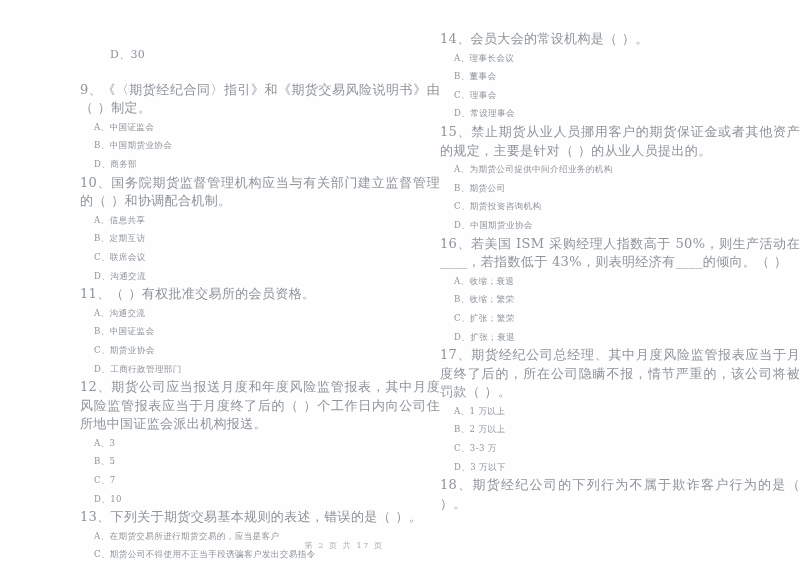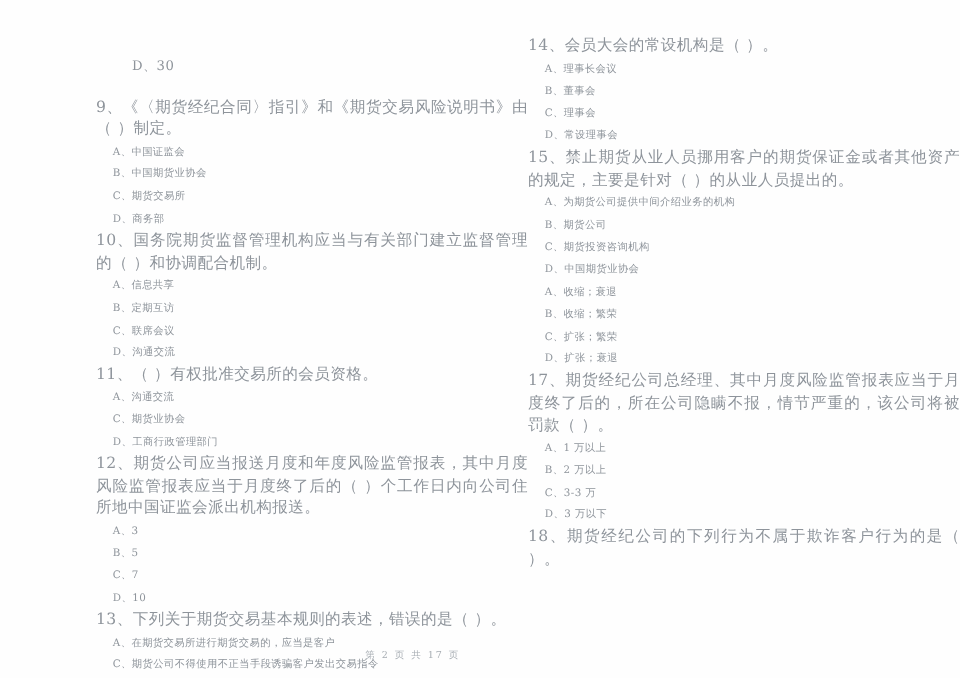--- a/index.html
+++ b/index.html
@@ -81,35 +81,35 @@
   <div class="columns">
 
     <div class="col col-left">
 
       <div class="orphan-opt">D、30</div>
 
       <div class="qblock">
         <div class="qstem"><span>9、</span><span>《〈期货经纪合同〉指引》和《期货交易风险说明书》由（        ）制定。</span></div>
         <div class="opt">A、中国证监会</div>
         <div class="opt">B、中国期货业协会</div>
-        <div class="opt">C、期货交易所</div>
         <div class="opt">D、商务部</div>
       </div>
 
       <div class="qblock">
         <div class="qstem"><span>10、</span><span>国务院期货监督管理机构应当与有关部门建立监督管理的（        ）和协调配合机制。</span></div>
         <div class="opt">A、信息共享</div>
         <div class="opt">B、定期互访</div>
         <div class="opt">C、联席会议</div>
         <div class="opt">D、沟通交流</div>
       </div>
 
       <div class="qblock">
         <div class="qstem"><span>11、</span><span>（        ）有权批准交易所的会员资格。</span></div>
         <div class="opt">A、沟通交流</div>
+        <div class="opt">B、中国证监会</div>
         <div class="opt">C、期货业协会</div>
         <div class="opt">D、工商行政管理部门</div>
       </div>
 
       <div class="qblock">
         <div class="qstem"><span>12、</span><span>期货公司应当报送月度和年度风险监管报表，其中月度风险监管报表应当于月度终了后的（        ）个工作日内向公司住所地中国证监会派出机构报送。</span></div>
         <div class="opt">A、3</div>
         <div class="opt">B、5</div>
         <div class="opt">C、7</div>
         <div class="opt">D、10</div>
@@ -136,20 +136,21 @@
 
       <div class="qblock">
         <div class="qstem"><span>15、</span><span>禁止期货从业人员挪用客户的期货保证金或者其他资产的规定，主要是针对（        ）的从业人员提出的。</span></div>
         <div class="opt">A、为期货公司提供中间介绍业务的机构</div>
         <div class="opt">B、期货公司</div>
         <div class="opt">C、期货投资咨询机构</div>
         <div class="opt">D、中国期货业协会</div>
       </div>
 
       <div class="qblock">
+        <div class="qstem"><span>16、</span><span>若美国 ISM 采购经理人指数高于 50%，则生产活动在____，若指数低于 43%，则表明经济有____的倾向。（        ）</span></div>
         <div class="opt">A、收缩；衰退</div>
         <div class="opt">B、收缩；繁荣</div>
         <div class="opt">C、扩张；繁荣</div>
         <div class="opt">D、扩张；衰退</div>
       </div>
 
       <div class="qblock">
         <div class="qstem"><span>17、</span><span>期货经纪公司总经理、其中月度风险监管报表应当于月度终了后的，所在公司隐瞒不报，情节严重的，该公司将被罚款（        ）。</span></div>
         <div class="opt">A、1 万以上</div>
         <div class="opt">B、2 万以上</div>

